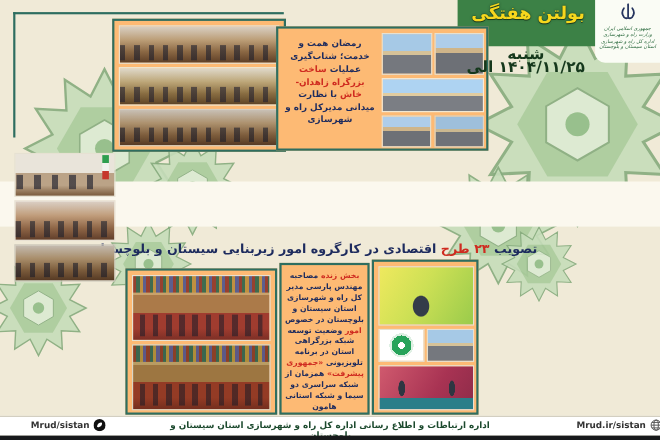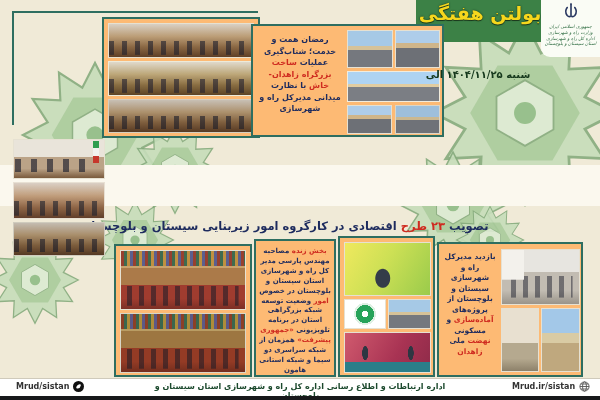--- a/index.html
+++ b/index.html
@@ -6,24 +6,24 @@
   .page{position:relative;width:600px;height:400px;margin:0 auto;overflow:hidden;
         background:#f0ead7;font-family:"DejaVu Sans",sans-serif;}
   .fa{direction:rtl;}
   .abs{position:absolute;box-sizing:border-box;}
   
   .orn{position:absolute;opacity:.9;z-index:0;}
   
   .hdr-band{left:416px;top:0;width:184px;height:42px;background:#3c8146;
             border-radius:0 0 0 8px;z-index:2;}
   .hdr-title{left:416px;top:2px;width:128px;text-align:center;z-index:3;
-             font-size:19px;font-weight:bold;color:#f6d71d;letter-spacing:-.5px;
+             font-size:16px;font-weight:bold;color:#f6d71d;letter-spacing:-.5px;
              text-shadow:0 1px 0 #1c3a1e,0 0 2px #14301a;}
   .hdr-dates{left:422px;top:45px;width:112px;text-align:center;z-index:3;
-             font-size:10px;font-weight:bold;color:#15381c;line-height:11px;margin-top:24px;}
+             font-size:14px;font-weight:bold;color:#15381c;line-height:11px;}
   .corner{left:541px;top:0;width:59px;height:57px;background:#fafcf5;z-index:4;
           border-radius:0 0 0 9px;text-align:center;padding-top:2px;}
   .corner .org{font-size:4.6px;line-height:5.8px;color:#2c6b3f;font-style:italic;}
   
   .lframe{left:12px;top:11px;width:246px;height:114px;z-index:1;
           border-top:2px solid #2e6e60;border-left:2px solid #2e6e60;}
   .panel{background:#fdba74;border:2px solid #2e6e60;z-index:2;}
   .pA{left:102px;top:17px;width:158px;height:121px;}
   .pB{left:251px;top:24px;width:193px;height:113px;}
   .pC{left:114px;top:244px;width:138px;height:133px;}
@@ -83,21 +83,21 @@
      background-size:100% 55%,80% 40%,100% 100%;background-position:0 0,60% 80%,0 0;}
   .ph-corridor{background-image:
      linear-gradient(180deg,#e8e0d0 0 55%,#b5a98f 55% 80%,#8d816a 100%);}
   .ph-outdoor{background-image:
      linear-gradient(180deg,#a3c8e8 0 38%,#d9cba4 38% 55%,#bfa87e 55% 100%);}
   
   .footer{left:0;top:378px;width:600px;height:18px;background:#ffffff;z-index:4;
           border-top:1px solid #cfcabb;}
   .f-left{left:16px;top:381px;z-index:5;display:flex;align-items:center;gap:4px;}
   .f-right{left:512px;top:381px;z-index:5;display:flex;align-items:center;gap:4px;}
-  .f-handle{font-size:8px;color:#333;font-weight:bold;direction:ltr;}
+  .f-handle{font-size:8px;color:#333;font-weight:bold;direction:ltr;margin-left:12px;}
   .f-center{left:150px;top:382px;width:300px;text-align:center;z-index:5;
             font-size:8px;font-weight:bold;color:#1c4a2e;}
   .strip{left:0;top:396px;width:600px;height:4px;background:#17191b;z-index:5;}
 </style>
 </head>
 <body>
 
 <div class="page fa">
 
   <svg width="0" height="0" style="position:absolute">
@@ -185,26 +185,20 @@
     <div class="cap capD"><span class="seg red">بخش زنده</span><span class="seg"> مصاحبه مهندس پارسی مدیر کل راه و شهرسازی استان سیستان و بلوچستان در خصوص </span><span class="seg red">امور</span><span class="seg"> وضعیت توسعه شبکه بزرگراهی استان در برنامه تلویزیونی </span><span class="seg red">«جمهوری پیشرفت»</span><span class="seg"> همزمان از شبکه سراسری دو سیما و شبکه استانی هامون</span></div>
   </div>
 
   <div class="abs panel pE">
     <div class="ph ph-studio-y" style="left:4px;top:4px;width:87px;height:54px"></div>
     <div class="ph ph-logo" style="left:4px;top:61px;width:42px;height:30px"></div>
     <div class="ph ph-road" style="left:48px;top:61px;width:43px;height:30px"></div>
     <div class="ph ph-studio-r" style="left:4px;top:94px;width:87px;height:41px"></div>
   </div>
 
-  <div class="abs panel pF">
-    <div class="abs cap capF"><span class="seg">بازدید مدیرکل راه و شهرسازی سیستان و بلوچستان از پروژه‌های </span><span class="seg red">آماده‌سازی</span><span class="seg"> و مسکونی </span><span class="seg red">نهضت</span><span class="seg"> ملی </span><span class="seg red">زاهدان</span></div>
-    <div class="ph ph-office" style="left:62px;top:5px;width:79px;height:56px"></div>
-    <div class="ph ph-corridor" style="left:62px;top:64px;width:38px;height:64px"></div>
-    <div class="ph ph-outdoor" style="left:102px;top:64px;width:39px;height:64px"></div>
-  </div>
 
   <div class="abs footer"></div>
   <div class="abs f-left">
     <svg width="11" height="11" viewBox="0 0 11 11">
       <circle cx="5.5" cy="5.5" r="5.5" fill="#111"></circle>
       <path d="M3.2 6.8 q0.4-3 3.4-3.6 q1.4-0.2 1.2 1.2 q-0.4 2.6-3 3 q-1.6 0.2-1.6-0.6" fill="#fff"></path>
     </svg>
     <span class="f-handle">Mrud/sistan</span>
   </div>
   <div class="abs f-center">اداره ارتباطات و اطلاع رسانی اداره کل راه و شهرسازی استان سیستان و بلوچستان</div>

